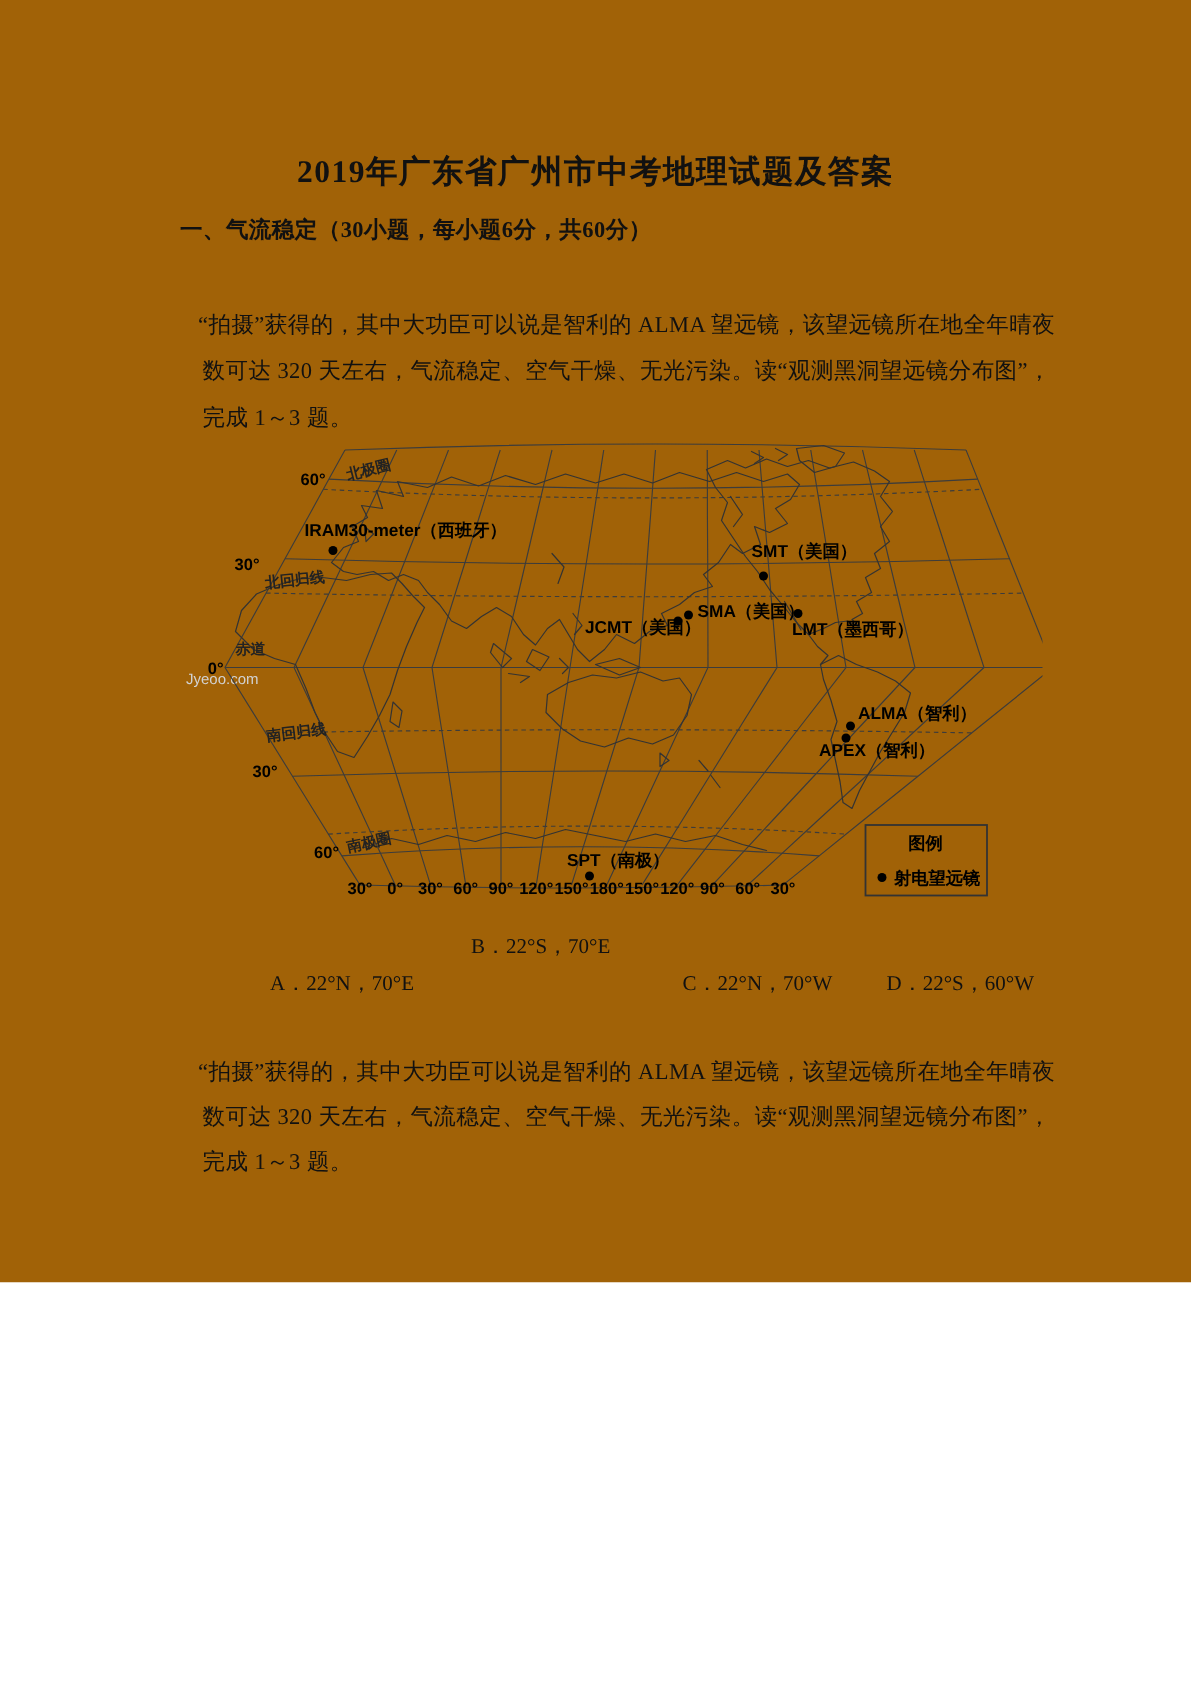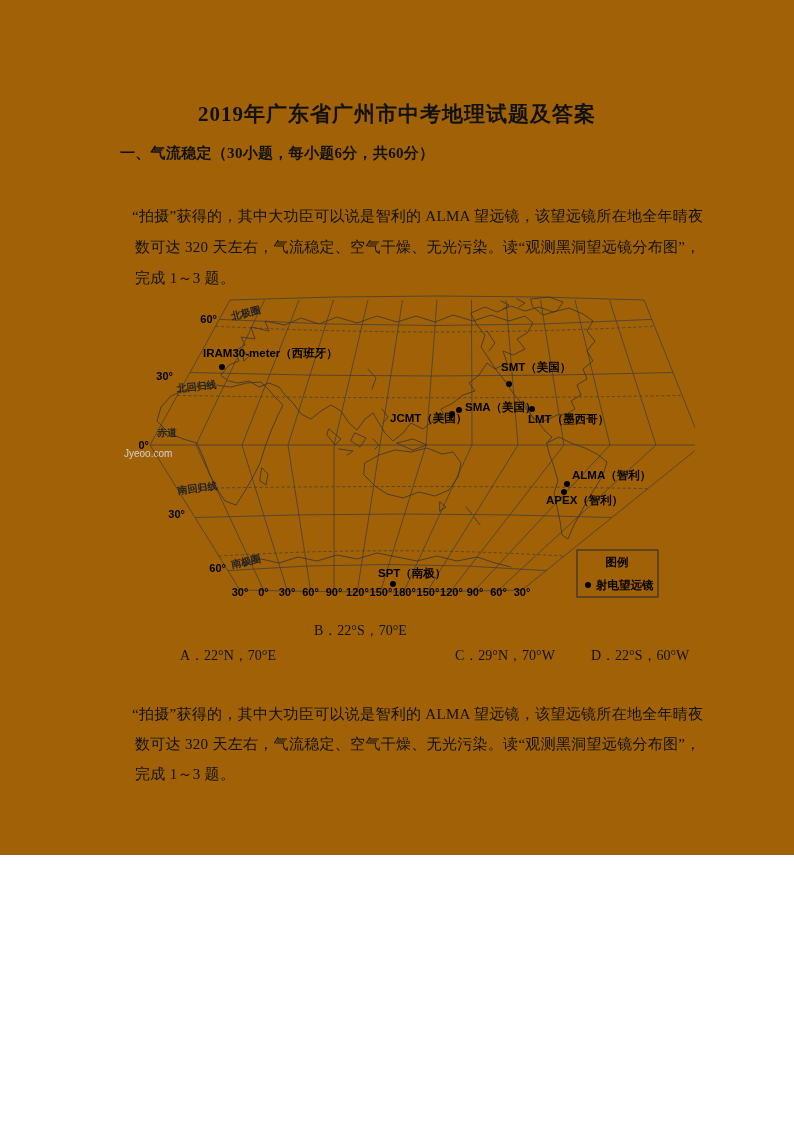--- a/index.html
+++ b/index.html
@@ -122,20 +122,20 @@
       <circle cx="258" cy="291" r="3" class="dot"></circle>
       <text x="243" y="284" class="tele">SPT（南极）</text>
       <rect x="442" y="257" width="81" height="47" class="legend-box"></rect>
       <text x="482" y="273" class="tele" text-anchor="middle">图例</text>
       <circle cx="453" cy="292" r="3" class="dot"></circle>
       <text x="461" y="296" class="tele">射电望远镜</text>
     </svg>
 
   <span class="opt" style="top:647px;left:140px;">A．22°N，70°E</span>
   <span class="opt" style="top:622px;left:274px;">B．22°S，70°E</span>
-  <span class="opt" style="top:647px;left:415px;">C．29°N，70°W</span>
+  <span class="opt" style="top:647px;left:415px;">C．22°N，70°W</span>
   <span class="opt" style="top:647px;left:551px;">D．22°S，60°W</span>
 
   <div class="l" style="top:705px;left:132px;">“拍摄”获得的，其中大功臣可以说是智利的 ALMA 望远镜，该望远镜所在地全年晴夜</div>
   <div class="l" style="top:735px;left:135px;">数可达 320 天左右，气流稳定、空气干燥、无光污染。读“观测黑洞望远镜分布图”，</div>
   <div class="l" style="top:765px;left:135px;">完成 1～3 题。</div>
 
 </div>
 
 </body></html>

